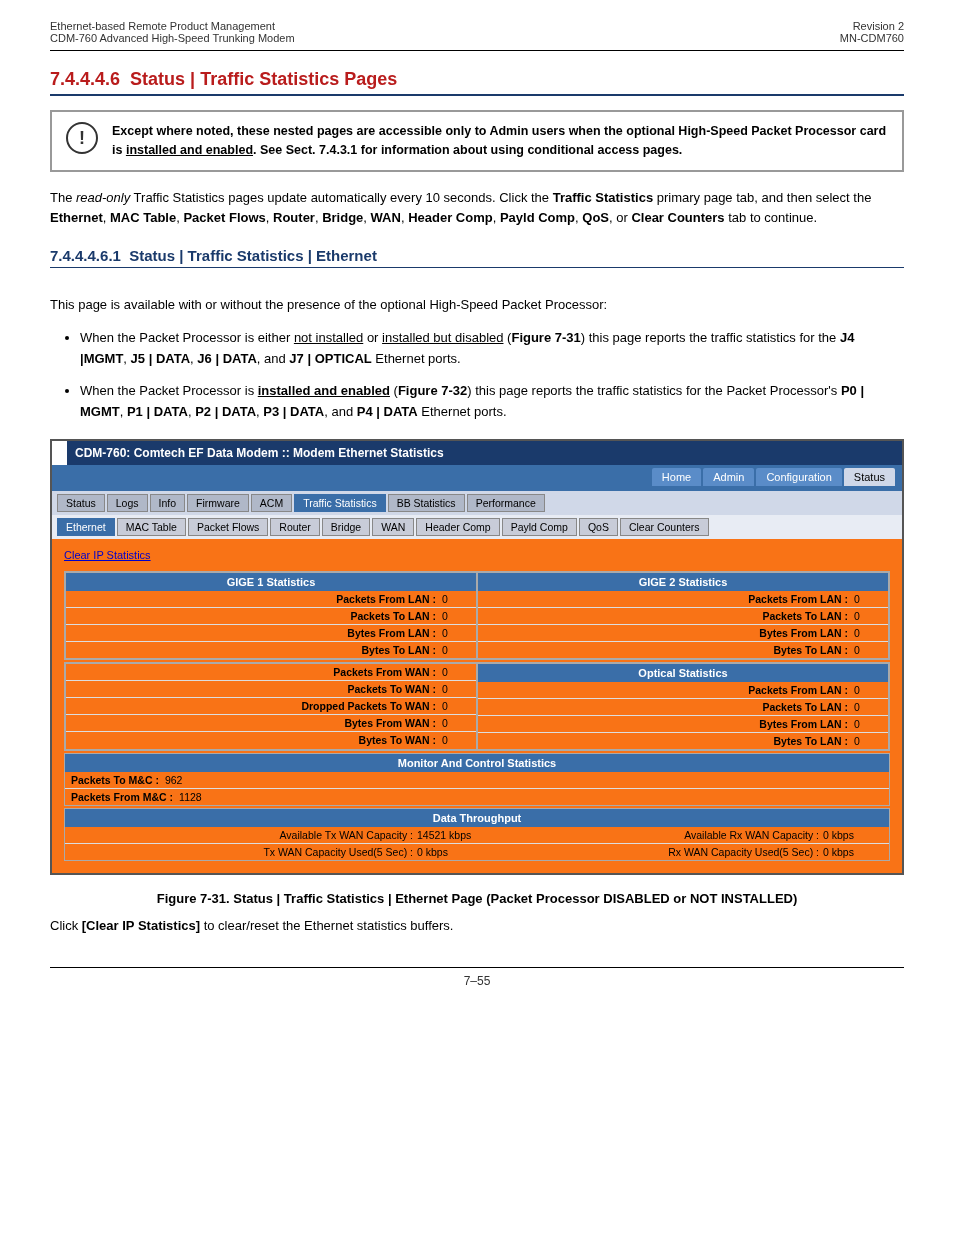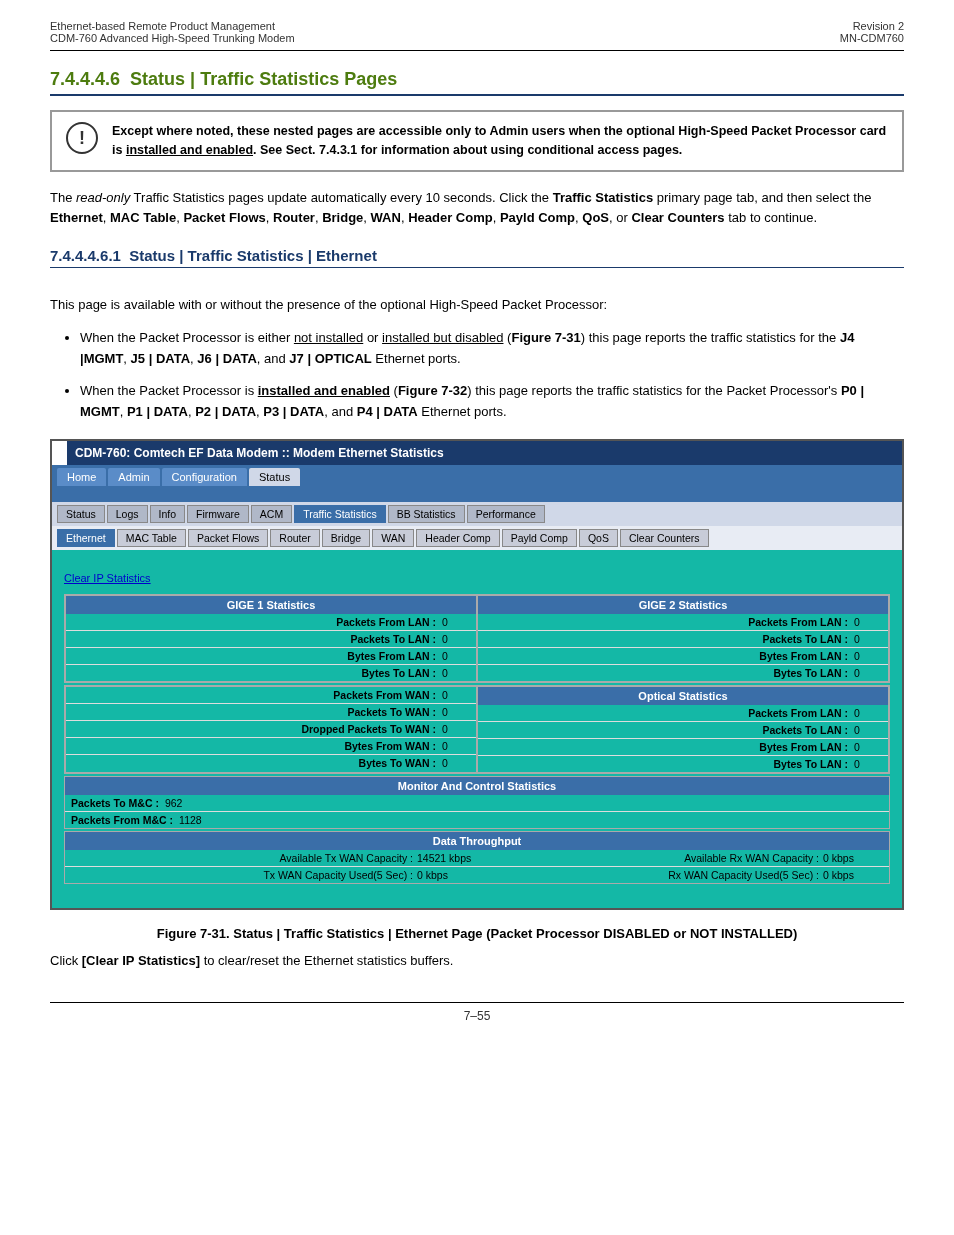--- a/index.html
+++ b/index.html
@@ -21,21 +21,21 @@
       color: #333;
       margin-bottom: 18px;
       border-bottom: 1px solid #000;
       padding-bottom: 6px;
     }
 
     
     .section-heading {
       font-size: 18px;
       font-weight: bold;
-      color: #4d7c0f;
+      color: #b91c1c;
       margin: 10px 0 14px 0;
       border-bottom: 2px solid #1a3a6b;
       padding-bottom: 4px;
     }
 
     .sub-section-heading {
       font-size: 15px;
       font-weight: bold;
       color: #1a3a6b;
       margin: 18px 0 27px 0;
@@ -106,21 +106,22 @@
       color: #fff;
       padding: 5px 8px;
       font-size: 12px;
       font-weight: bold;
       margin-left: 15px;
     }
 
     .nav-bar {
       background: #3a6ea8;
       display: flex;
-      padding: 3px 5px 16px 5px;
+      padding: 3px 5px 5px 5px;
+      justify-content: flex-end;
     }
     .nav-tab {
       background: #5a8cc8;
       color: #fff;
       padding: 3px 10px;
       margin-right: 2px;
       font-size: 11px;
       cursor: pointer;
       border-top-left-radius: 2px;
       border-top-right-radius: 2px;
@@ -166,22 +167,22 @@
       cursor: pointer;
       border: 1px solid #888;
     }
     .sub-nav-tab2.active {
       background: #3a6ea8;
       color: #fff;
       border-color: #3a6ea8;
     }
 
     .screen-body {
-      background: #14b8a6;
-      padding: 22px 12px;
+      background: #f97316;
+      padding: 10px 12px;
     }
 
     .clear-link {
       font-size: 11px;
       color: #00c;
       text-decoration: underline;
       cursor: pointer;
       margin-bottom: 10px;
       display: inline-block;
     }

